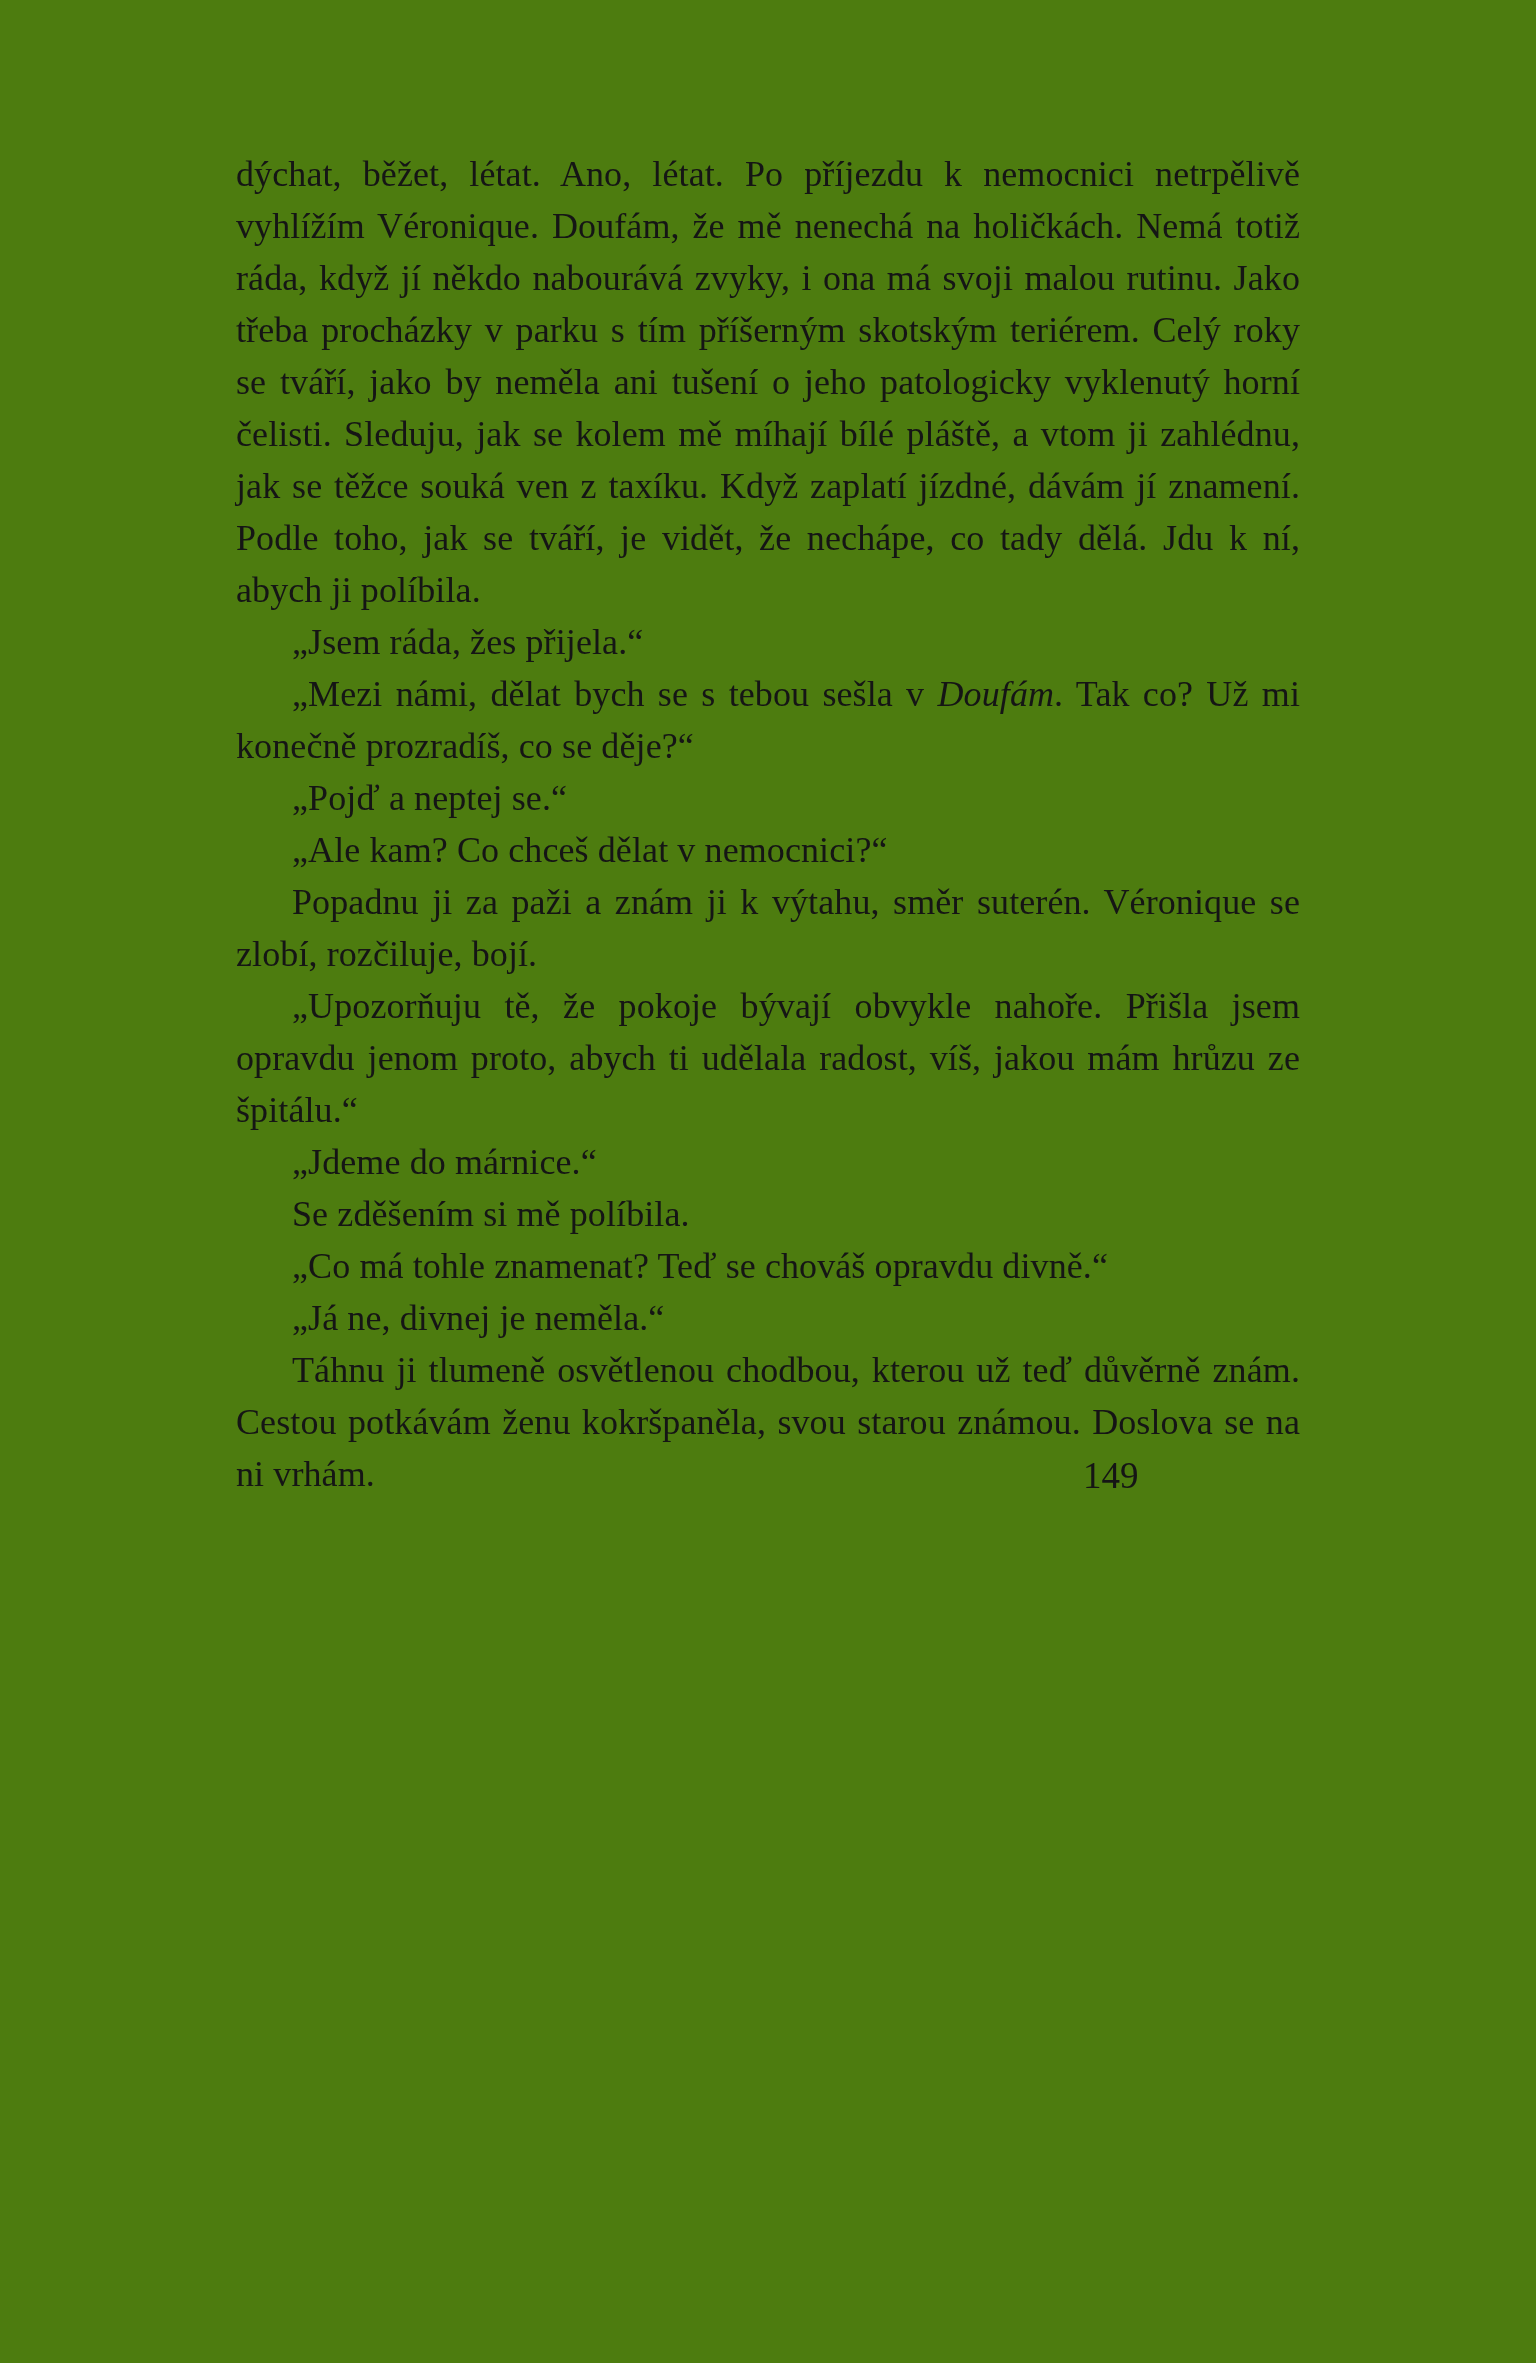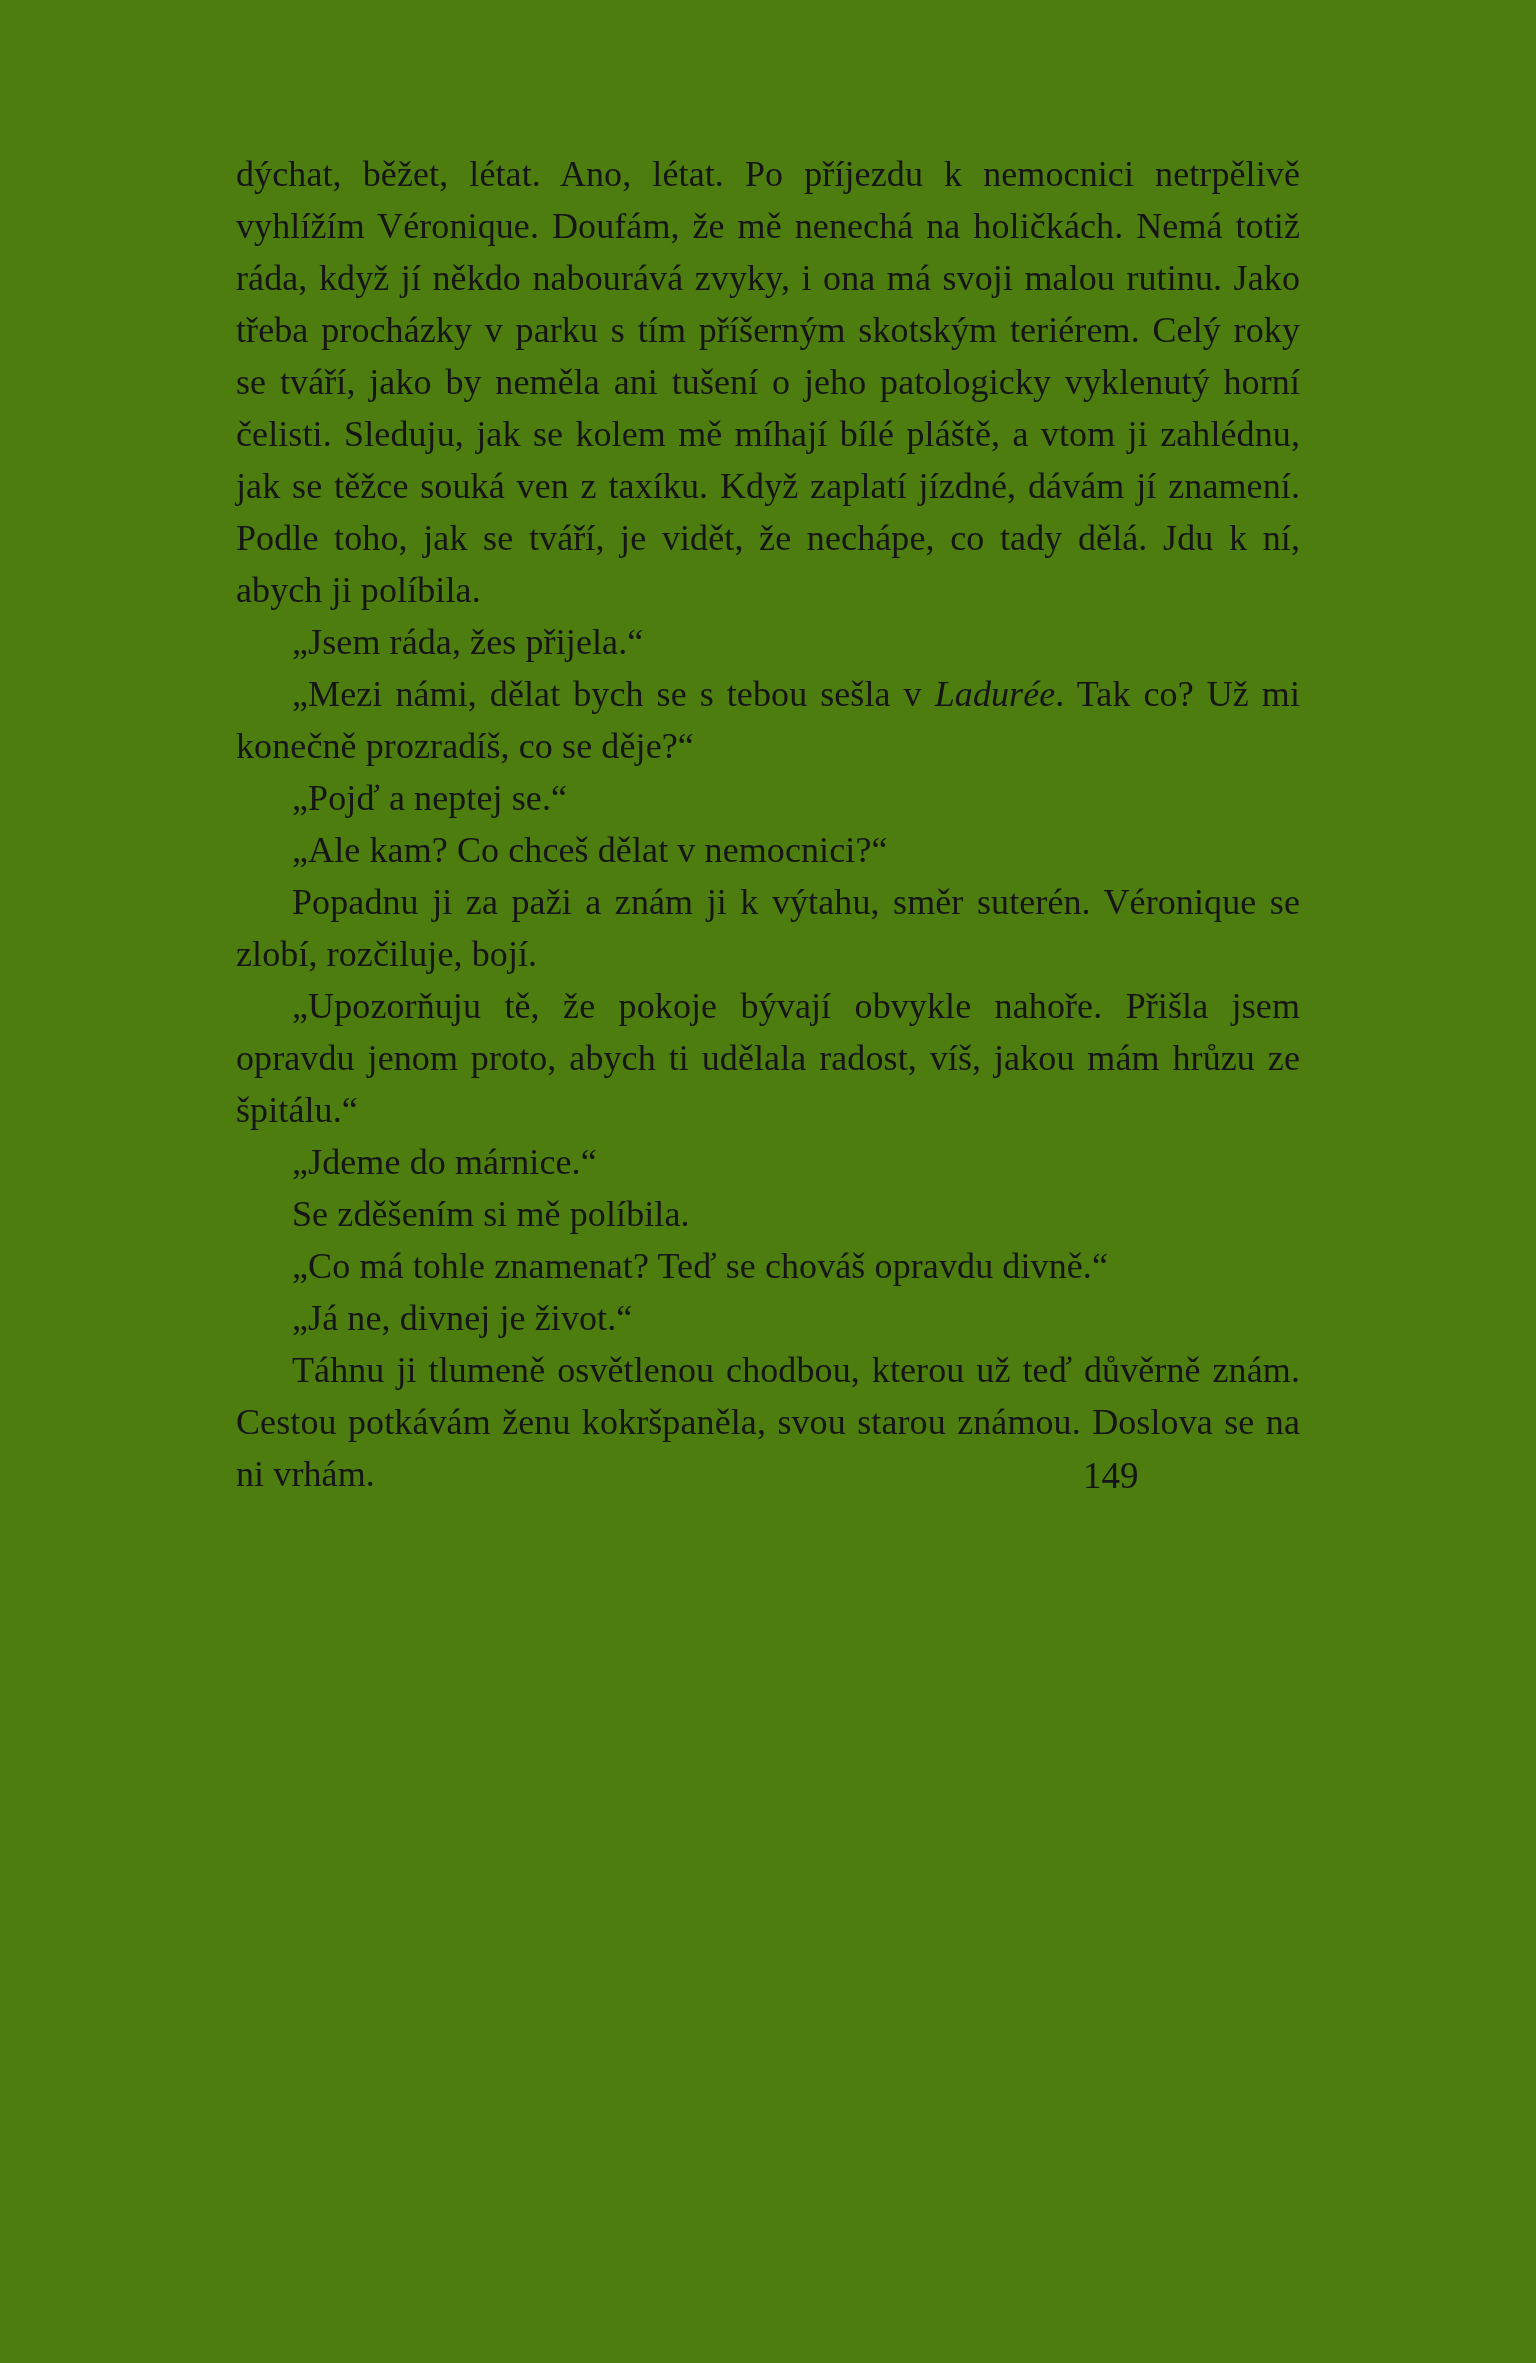--- a/index.html
+++ b/index.html
@@ -54,37 +54,37 @@
 <body>
 
 <div class="book-page">
 
   <div class="text-block">
 
     <p class="para no-indent">dýchat, běžet, létat. Ano, létat. Po příjezdu k nemocnici netrpělivě vyhlížím Véronique. Doufám, že mě nenechá na holičkách. Nemá totiž ráda, když jí někdo nabourává zvyky, i ona má svoji malou rutinu. Jako třeba procházky v parku s tím příšerným skotským teriérem. Celý roky se tváří, jako by neměla ani tušení o jeho patologicky vyklenutý horní čelisti. Sleduju, jak se kolem mě míhají bílé pláště, a vtom ji zahlédnu, jak se těžce souká ven z taxíku. Když zaplatí jízdné, dávám jí znamení. Podle toho, jak se tváří, je vidět, že nechápe, co tady dělá. Jdu k ní, abych ji políbila.</p>
 
     <p class="para">„Jsem ráda, žes přijela.“</p>
 
-    <p class="para"><span>„Mezi námi, dělat bych se s tebou sešla v </span><span class="italic">Ladurée</span><span>. Tak co? Už mi konečně prozradíš, co se děje?“</span></p>
+    <p class="para"><span>„Mezi námi, dělat bych se s tebou sešla v </span><span class="italic">Doufám</span><span>. Tak co? Už mi konečně prozradíš, co se děje?“</span></p>
 
     <p class="para">„Pojď a neptej se.“</p>
 
     <p class="para">„Ale kam? Co chceš dělat v nemocnici?“</p>
 
     <p class="para">Popadnu ji za paži a znám ji k výtahu, směr suterén. Véronique se zlobí, rozčiluje, bojí.</p>
 
     <p class="para">„Upozorňuju tě, že pokoje bývají obvykle nahoře. Přišla jsem opravdu jenom proto, abych ti udělala radost, víš, jakou mám hrůzu ze špitálu.“</p>
 
     <p class="para">„Jdeme do márnice.“</p>
 
     <p class="para">Se zděšením si mě políbila.</p>
 
     <p class="para">„Co má tohle znamenat? Teď se chováš opravdu divně.“</p>
 
-    <p class="para">„Já ne, divnej je život.“</p>
+    <p class="para">„Já ne, divnej je neměla.“</p>
 
     <p class="para">Táhnu ji tlumeně osvětlenou chodbou, kterou už teď důvěrně znám. Cestou potkávám ženu kokršpaněla, svou starou známou. Doslova se na ni vrhám.</p>
 
   </div>
 
   <div class="page-number">149</div>
 
 </div>
 
 </body></html>

